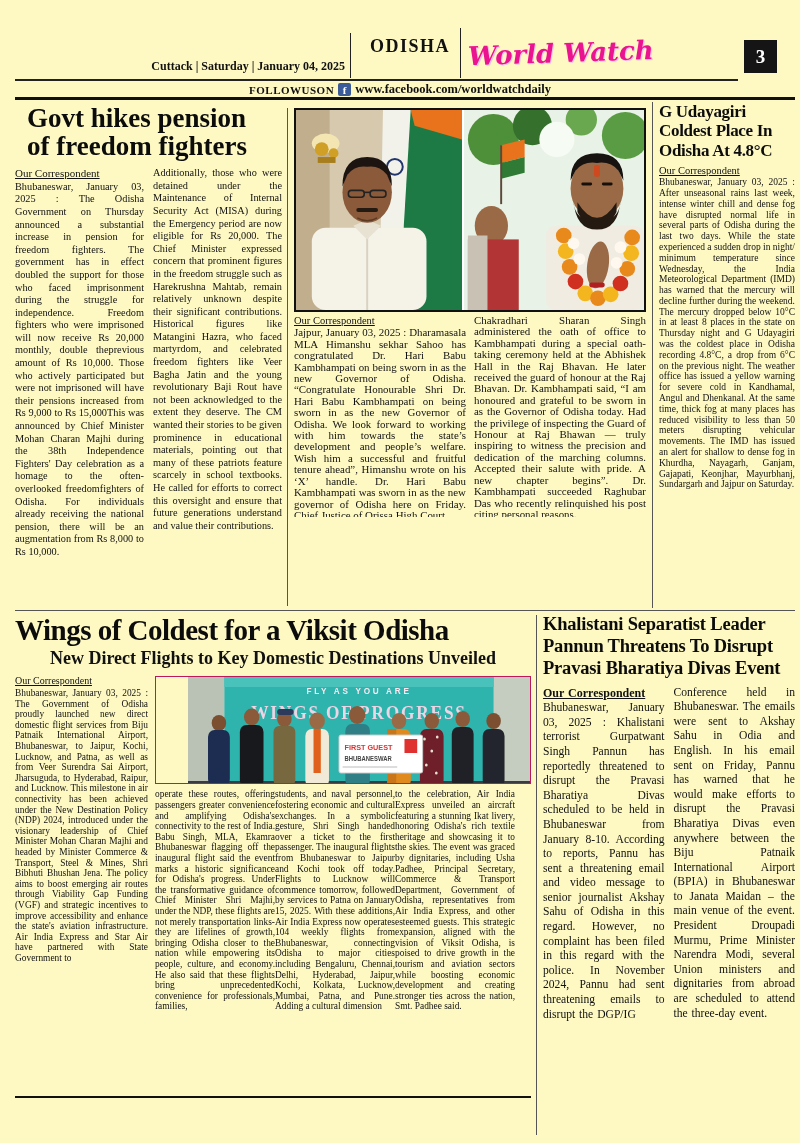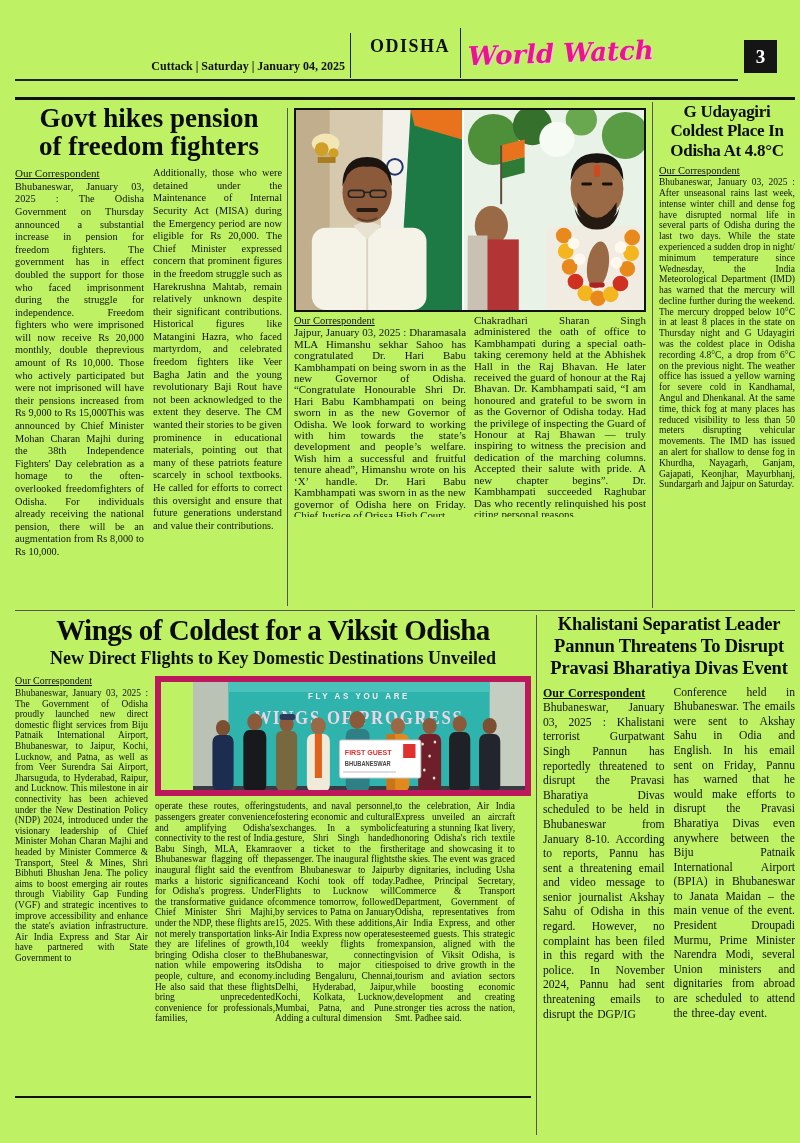--- a/index.html
+++ b/index.html
@@ -1,19 +1,19 @@
 <!DOCTYPE html>
 <html><head>
 <meta charset="utf-8">
 <style>
   * { margin:0; padding:0; box-sizing:border-box; }
   html,body { background:#9a9a9a; }
   .page {
     position:relative; width:800px; height:1143px; margin:0 auto;
-    background:#bef264; font-family:"Liberation Serif", serif; color:#111;
+    background:#fef9c3; font-family:"Liberation Serif", serif; color:#111;
     overflow:hidden;
   }
   
   .edition { position:absolute; left:300px; top:36px; width:220px; text-align:center;
              font-size:18px; font-weight:bold; letter-spacing:1.5px; }
   .dateline { position:absolute; left:15px; top:59px; width:330px; text-align:right;
               font-size:12px; font-weight:bold; }
   .vrule { position:absolute; width:1px; background:#222; }
   .v-a { left:350px; top:33px; height:45px; }
   .v-b { left:460px; top:28px; height:50px; }
@@ -28,21 +28,21 @@
   .follow-row { position:absolute; left:0; top:82px; width:100%; display:flex;
                 justify-content:center; align-items:center; gap:4px; }
   .follow-label { font-size:11px; font-weight:bold; letter-spacing:.5px; }
   .fb-icon { display:inline-flex; width:13px; height:13px; background:#3a5a98; color:#fff;
              font-size:11px; font-weight:bold; align-items:flex-end; justify-content:center;
              line-height:12px; border-radius:2px; }
   .fb-url { font-size:12.5px; font-weight:bold; }
   .h-rule-2 { position:absolute; left:15px; top:97px; width:780px; height:3px; background:#111; }
 
   
-  .headline { font-weight:bold; text-align:center; color:#0c0c0c; }
+  .headline { font-weight:bold; text-align:left; color:#0c0c0c; }
   .byline { text-decoration:underline; display:block; }
   .cols { display:flex; }
   .jt { text-align:justify; }
   .divider-v { position:absolute; width:1px; background:#555; }
   .divider-h { position:absolute; height:1px; background:#555; }
 
   
   .art-pension { position:absolute; left:15px; top:104px; width:268px; }
   .art-pension .headline { font-size:27px; line-height:1.04; padding:0 12px; }
   .pension-cols { margin-top:7px; gap:9px; height:428px; overflow:hidden; }
@@ -72,21 +72,21 @@
   .div-3 { left:15px; top:610px; width:780px; }
 
   
   .art-flights { position:absolute; left:15px; top:615px; width:516px; }
   .art-flights .headline { font-size:29px; line-height:1.05; letter-spacing:-.5px; }
   .art-flights .subhead { font-size:18px; font-weight:bold; text-align:center; margin-top:3px; }
   .flights-content { margin-top:7px; display:flex; }
   .flights-col1 { width:133px; font-size:9.4px; line-height:10.6px; height:412px; overflow:hidden; }
   .art-flights .byline { font-size:10px; margin-bottom:1px; }
   .flights-right { width:376px; margin-left:7px; }
-  .flights-photo { border:6px solid #be185d; height:120px; overflow:hidden;padding-left:32px; }
+  .flights-photo { border:1px solid #be185d; height:108px; overflow:hidden;padding-left:32px; }
   .flights-photo svg { display:block; }
   .flights-subcols { margin-top:5px; height:276px; overflow:hidden; }
   .flights-subcol { width:120px; font-size:9.4px; line-height:10.6px; }
   .flights-bottom-rule { height:2px; background:#111; margin-top:8px; }
 
   .div-4 { left:536px; top:615px; height:520px; }
 
   
   .art-pannun { position:absolute; left:543px; top:613px; width:252px; }
   .art-pannun .headline { font-size:18.5px; line-height:1.2; letter-spacing:-.2px; }
@@ -99,20 +99,25 @@
 
 <div class="page">
 
   <div class="edition">ODISHA</div>
   <div class="dateline">Cuttack | Saturday | January  04, 2025</div>
   <div class="vrule v-a"></div>
   <div class="vrule v-b"></div>
   <div class="logo">World Watch</div>
   <div class="h-rule-1"></div>
   <div class="page-badge">3</div>
+  <div class="follow-row">
+    <span class="follow-label">FOLLOWUSON</span>
+    <span class="fb-icon">f</span>
+    <span class="fb-url">www.facebook.com/worldwatchdaily</span>
+  </div>
   <div class="h-rule-2"></div>
 
   <div class="art-pension">
     <div class="headline">Govt hikes pension of freedom fighters</div>
     <div class="cols pension-cols">
       <div class="pension-col jt">
         <span class="byline">Our Correspondent</span>
         <span>Bhubaneswar, January 03, 2025 : The Odisha Government on Thursday announced a substantial increase in pension for freedom fighters. The government has in effect doubled the support for those who faced imprisonment during the struggle for independence. Freedom fighters who were imprisoned will now receive Rs 20,000 monthly, double theprevious amount of Rs 10,000. Those who actively participated but were not imprisoned will have their pensions increased from Rs 9,000 to Rs 15,000This was announced by Chief Minister Mohan Charan Majhi during the 38th Independence Fighters' Day celebration as a homage to the often-overlooked freedomfighters of Odisha. For individuals already receiving the national pension, there will be an augmentation from Rs 8,000 to Rs 10,000.</span>
       </div>
       <div class="pension-col jt">

